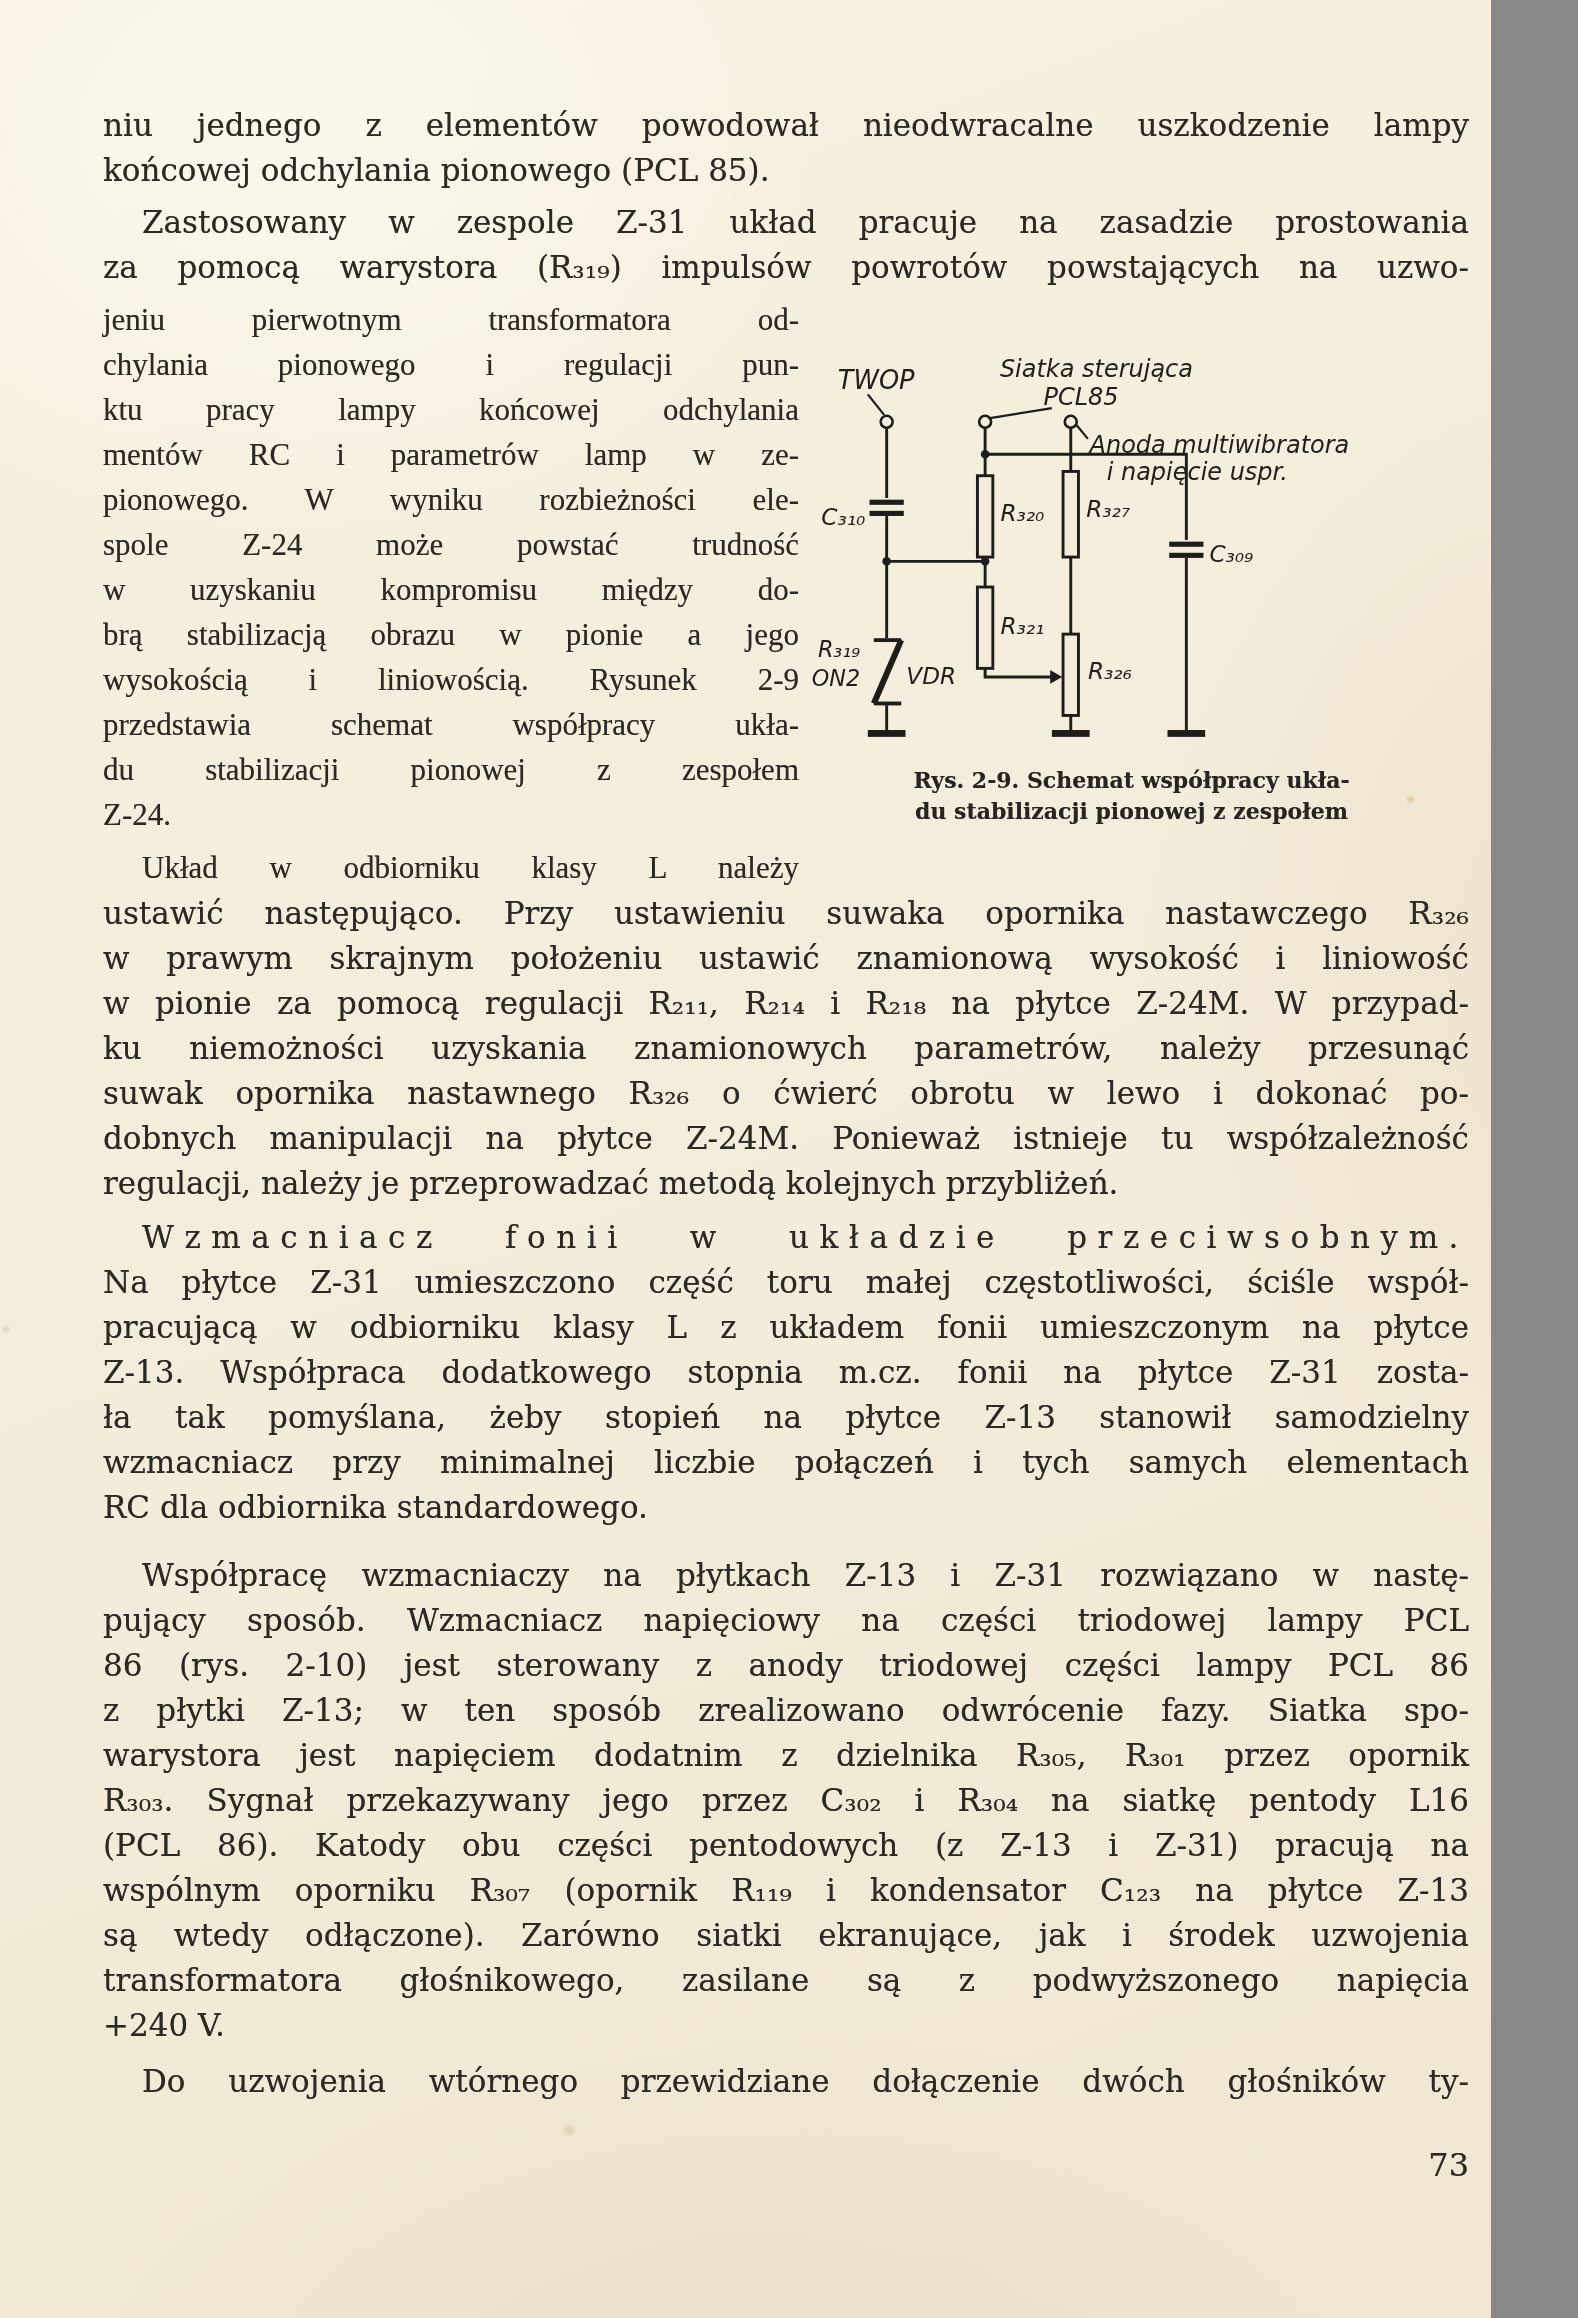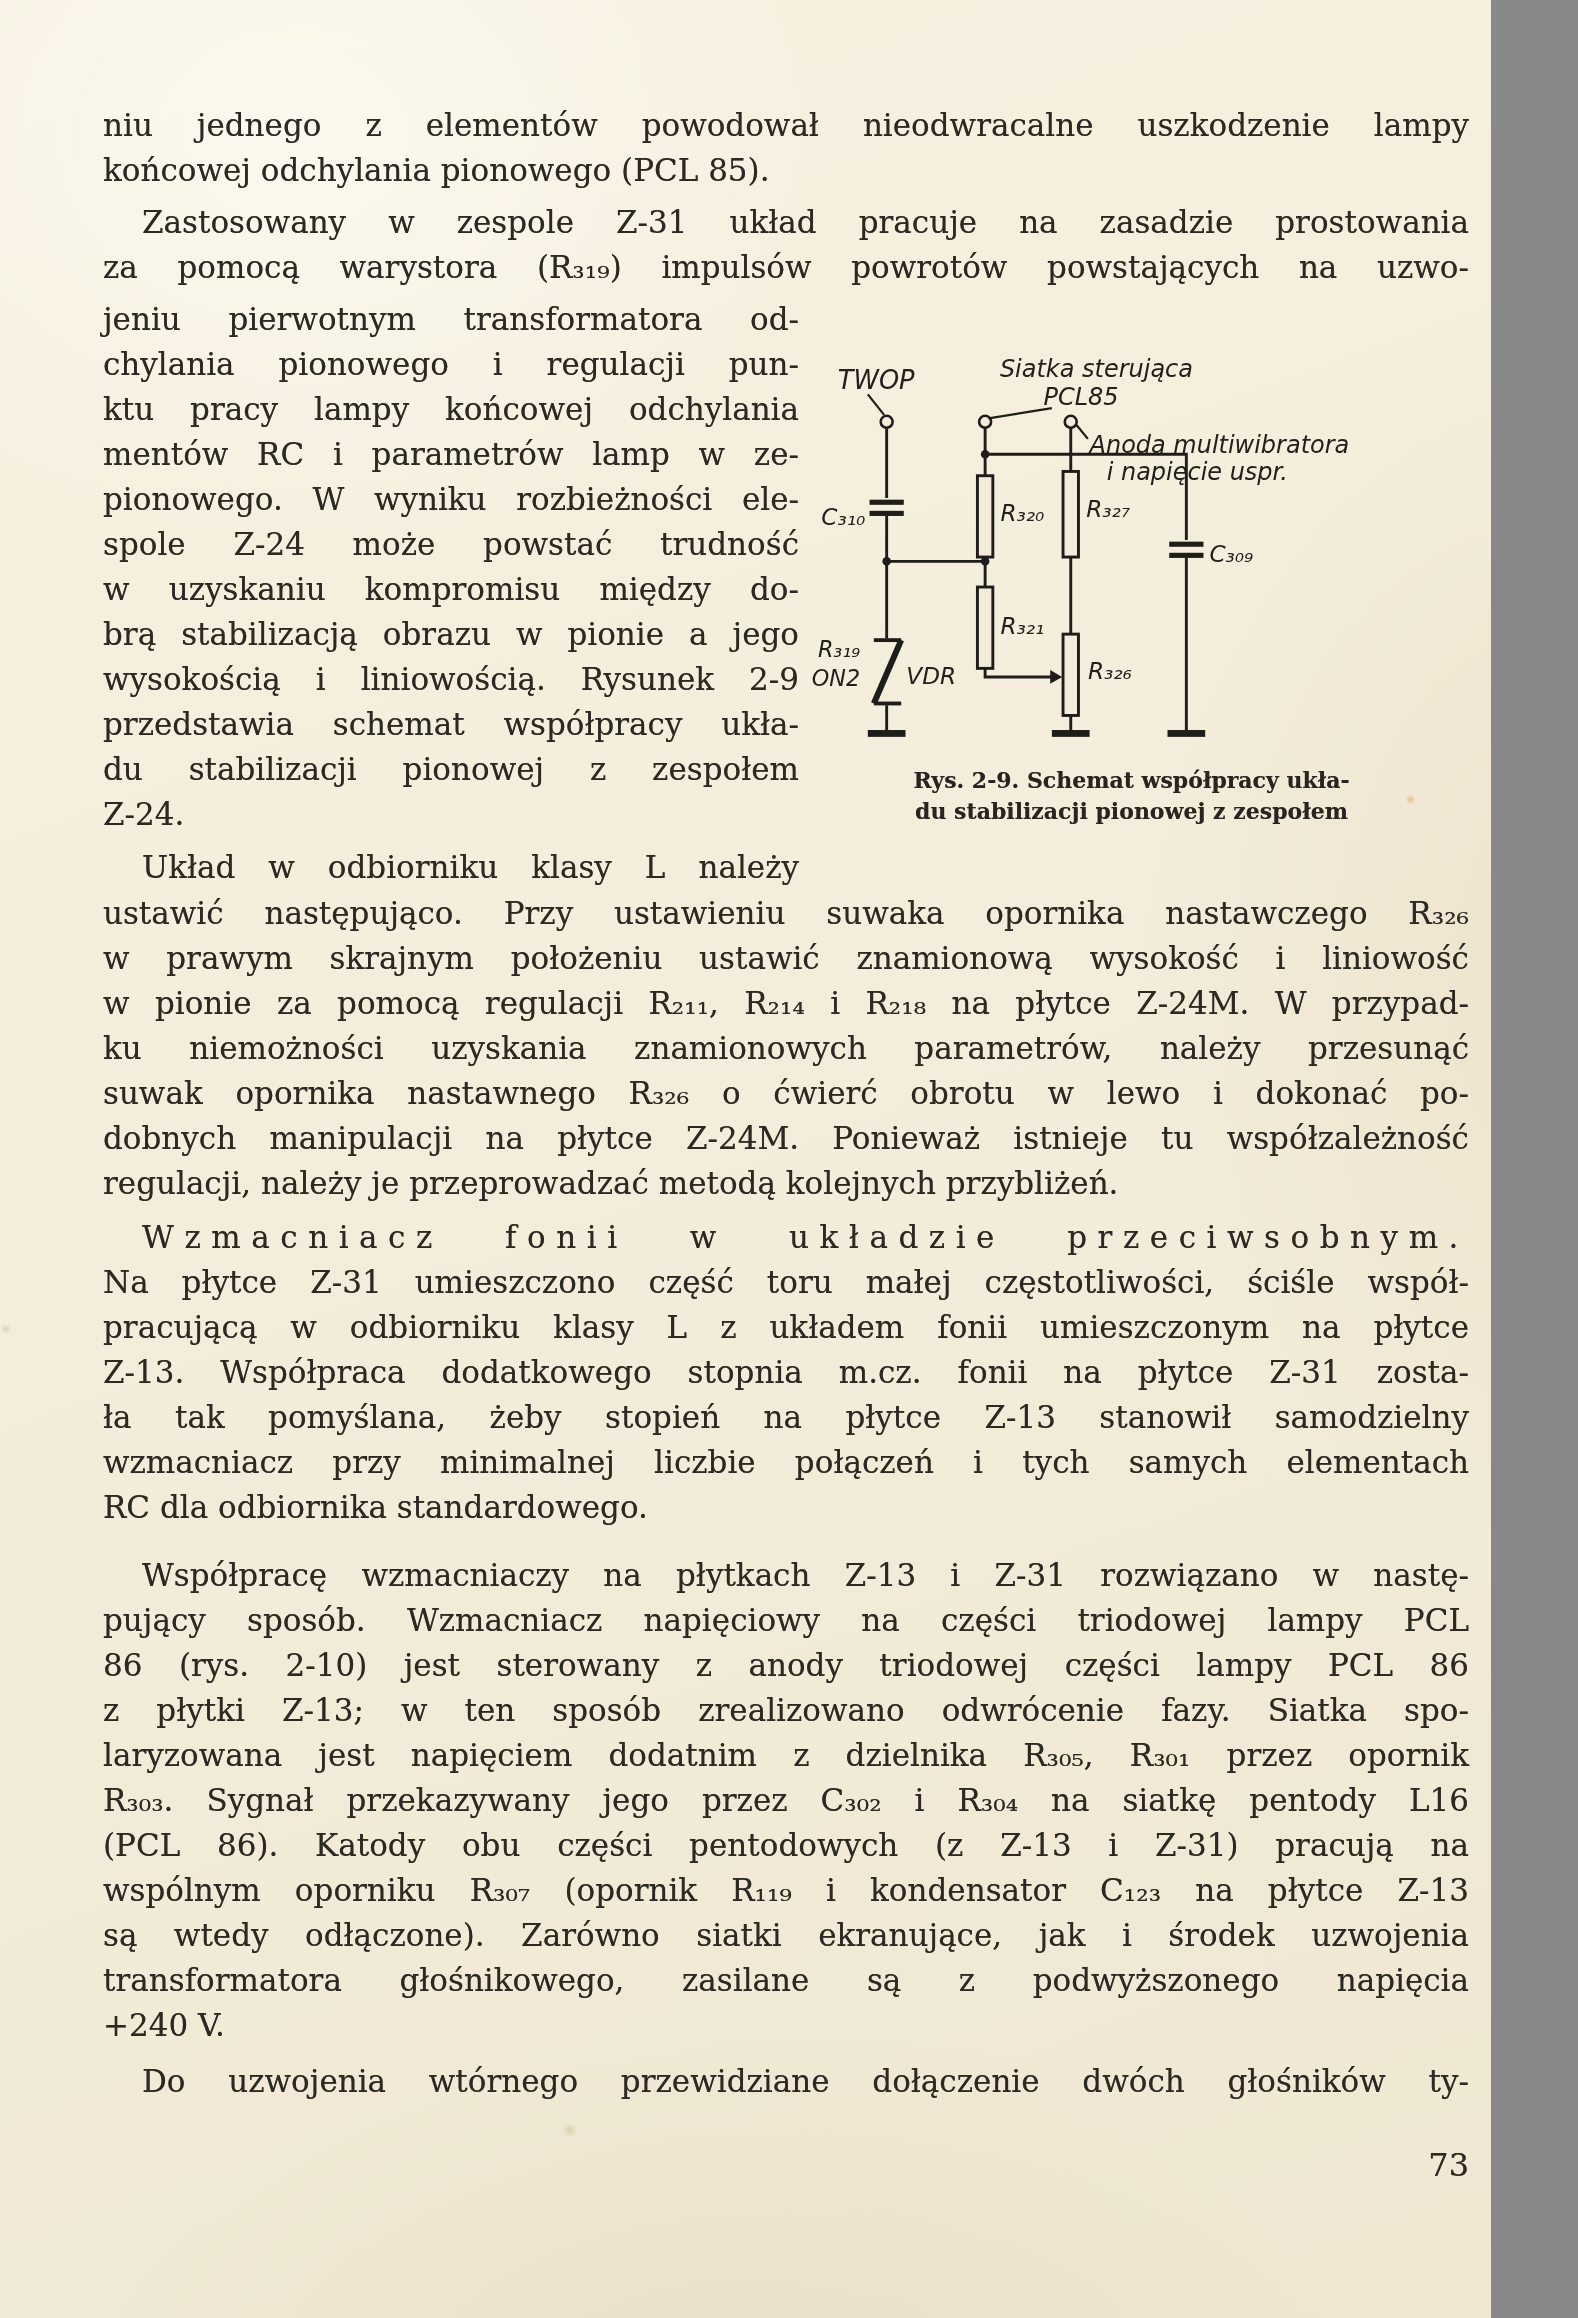--- a/index.html
+++ b/index.html
@@ -13,21 +13,21 @@
       radial-gradient(60% 30% at 20% 6%, rgba(255,255,250,.55), rgba(255,255,250,0) 60%),
       radial-gradient(50% 45% at 106% 40%, rgba(224,205,176,.30), rgba(224,205,176,0) 60%),
       radial-gradient(75% 28% at 50% 104%, rgba(219,203,174,.30), rgba(219,203,174,0) 60%),
       linear-gradient(160deg,#f7f1e1 0%,#f3ecda 55%,#efe7d2 100%);
   }
   .tb{
     position:absolute;left:103px;width:1366px;
     font-size:31px;line-height:45px;
     text-shadow:0 0 0.5px rgba(45,38,30,.55);
   }
-  .narrow{width:696px;}
+  .narrow{width:696px;font-family:Liberation Serif, serif;}
   .line{display:block;text-align:justify;text-align-last:justify;}
   .line.last{text-align-last:left;}
   .line.ind{text-indent:39px;}
   .line.heading{letter-spacing:.34em;}
   .pageno{
     position:absolute;left:103px;top:2146px;width:1366px;
     text-align:right;font-size:32px;
     text-shadow:0 0 0.5px rgba(45,38,30,.55);
   }
   .fig-svg{position:absolute;left:805px;top:343px;}
@@ -104,21 +104,21 @@
     <span class="line">ła tak pomyślana, żeby stopień na płytce Z-13 stanowił samodzielny</span>
     <span class="line">wzmacniacz przy minimalnej liczbie połączeń i tych samych elementach</span>
     <span class="line last">RC dla odbiornika standardowego.</span>
   </div>
 
   <div class="tb" style="top:1553px">
     <span class="line ind">Współpracę wzmacniaczy na płytkach Z-13 i Z-31 rozwiązano w nastę-</span>
     <span class="line">pujący sposób. Wzmacniacz napięciowy na części triodowej lampy PCL</span>
     <span class="line">86 (rys. 2-10) jest sterowany z anody triodowej części lampy PCL 86</span>
     <span class="line">z płytki Z-13; w ten sposób zrealizowano odwrócenie fazy. Siatka spo-</span>
-    <span class="line">laryzowana jest napięciem dodatnim z dzielnika R₃₀₅, R₃₀₁ przez opornik</span>
+    <span class="line">warystora jest napięciem dodatnim z dzielnika R₃₀₅, R₃₀₁ przez opornik</span>
     <span class="line">R₃₀₃. Sygnał przekazywany jego przez C₃₀₂ i R₃₀₄ na siatkę pentody L16</span>
     <span class="line">(PCL 86). Katody obu części pentodowych (z Z-13 i Z-31) pracują na</span>
     <span class="line">wspólnym oporniku R₃₀₇ (opornik R₁₁₉ i kondensator C₁₂₃ na płytce Z-13</span>
     <span class="line">są wtedy odłączone). Zarówno siatki ekranujące, jak i środek uzwojenia</span>
     <span class="line">transformatora głośnikowego, zasilane są z podwyższonego napięcia</span>
     <span class="line last">+240 V.</span>
   </div>
 
   <div class="tb" style="top:2059px">
     <span class="line ind">Do uzwojenia wtórnego przewidziane dołączenie dwóch głośników ty-</span>

